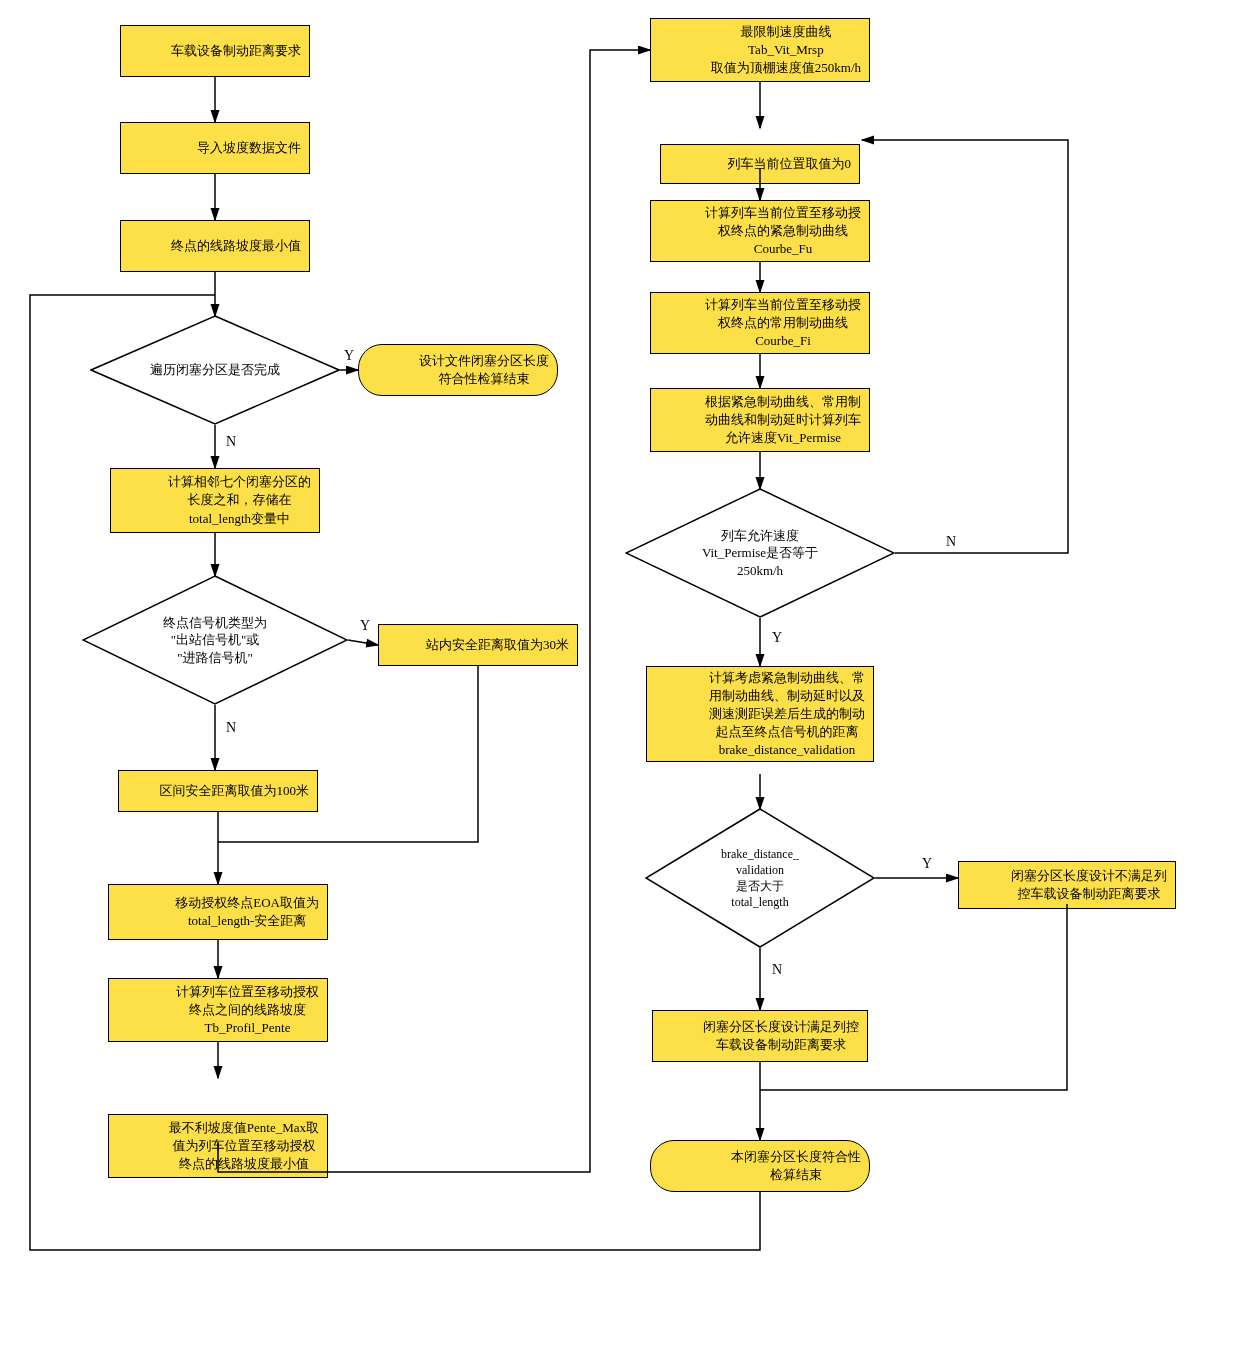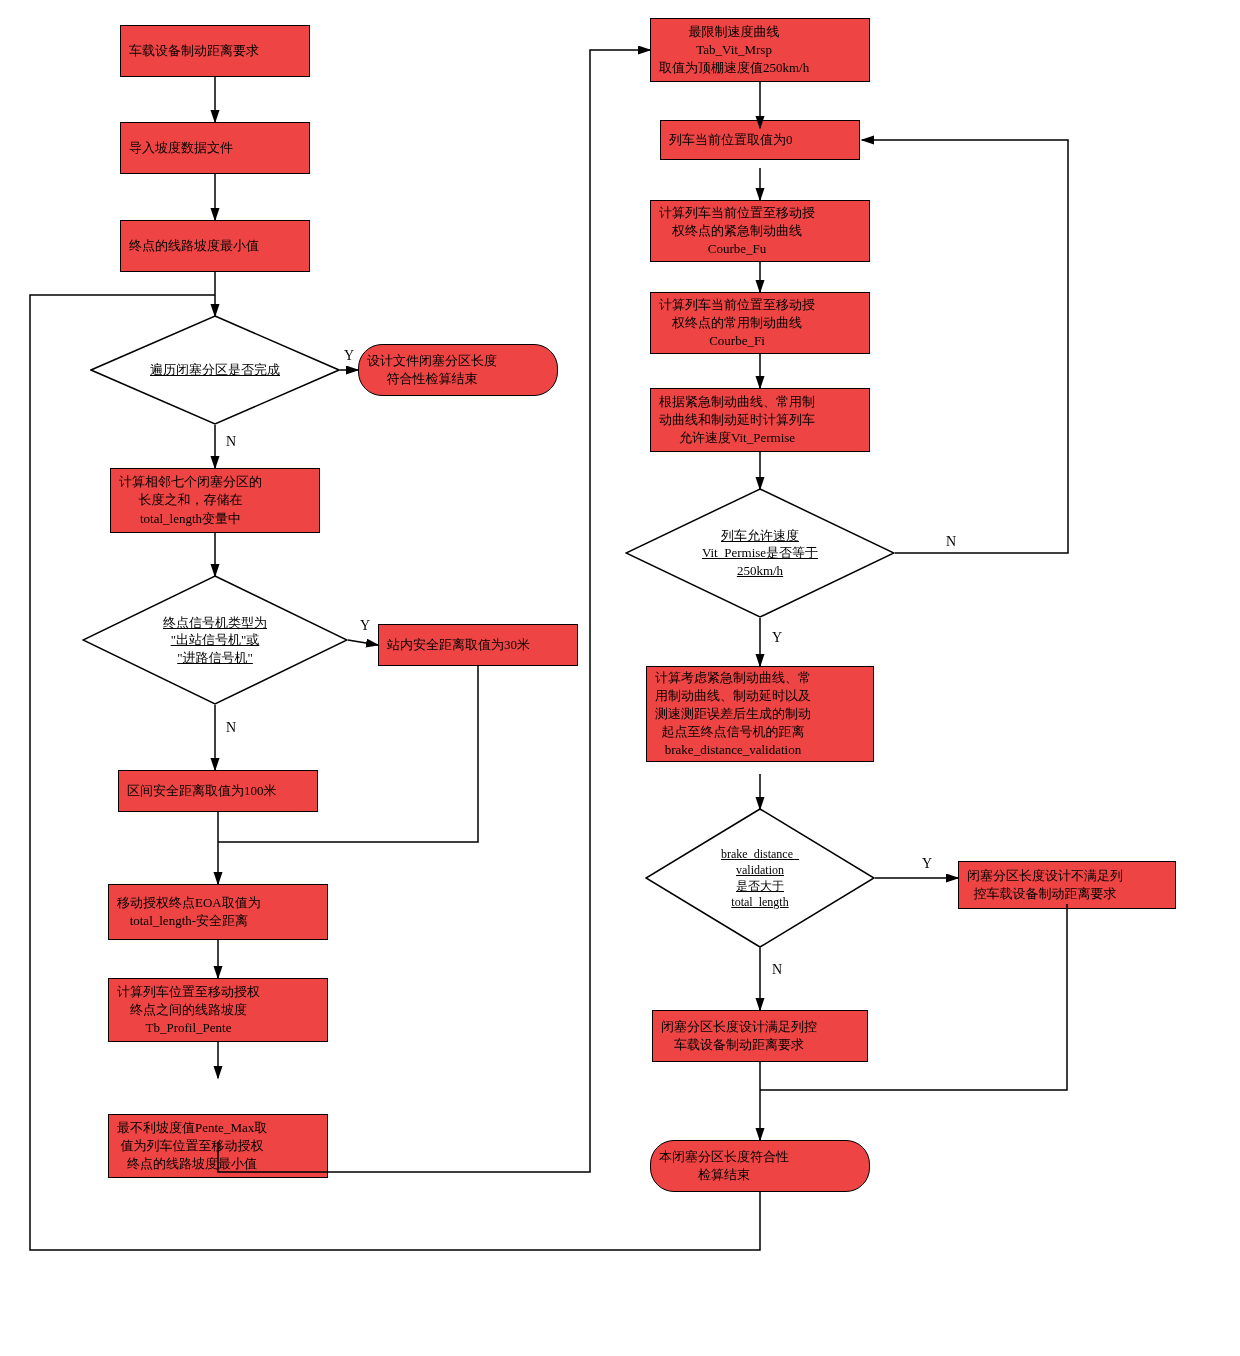--- a/index.html
+++ b/index.html
@@ -7,43 +7,42 @@
     font-family: "SimSun", "宋体", serif;
     font-size: 13px;
     background: #fff;
     width: 1240px;
     height: 1356px;
     position: relative;
   }
   .node {
     position: absolute;
     border: 1.5px solid #000;
-    background: #ef4444;
+    background: #fde047;
     display: flex;
     align-items: center;
-    justify-content: flex-start;
+    justify-content: flex-end;
     text-align: center;
     padding: 18px 8px;
     line-height: 1.4;
   }
   .terminal { border-radius: 24px; }
   .diamond {
     position: absolute;
     display: flex;
     align-items: center;
     justify-content: center;
   }
   .diamond svg { position: absolute; top:0; left:0; }
   .diamond .dlabel {
     position: relative;
     text-align: center;
     line-height: 1.35;
     padding: 0 4px;
     z-index: 1;
-    text-decoration: underline;
   }
   .edge-label {
     position: absolute;
     font-size: 14px;
     background: #fff;
     padding: 0 2px;
   }
   svg.arrows {
     position: absolute;
     top:0; left:0;
@@ -98,21 +97,21 @@
 <div class="node" style="left:108px; top:978px; width:220px; height:64px;">
     <span>计算列车位置至移动授权<br>终点之间的线路坡度<br>Tb_Profil_Pente</span>
   </div>
 <div class="node" style="left:108px; top:1078px; width:220px; height:64px;margin-top:36px;">
     <span>最不利坡度值Pente_Max取<br>值为列车位置至移动授权<br>终点的线路坡度最小值</span>
   </div>
 
 <div class="node" style="left:650px; top:18px; width:220px; height:64px;">
     <span>最限制速度曲线<br>Tab_Vit_Mrsp<br>取值为顶棚速度值250km/h</span>
   </div>
-<div class="node" style="left:660px; top:120px; width:200px; height:40px;">
+<div class="node" style="left:660px; top:144px; width:200px; height:40px;">
     <span>列车当前位置取值为0</span>
   </div>
 <div class="node" style="left:650px; top:200px; width:220px; height:62px;">
     <span>计算列车当前位置至移动授<br>权终点的紧急制动曲线<br>Courbe_Fu</span>
   </div>
 <div class="node" style="left:650px; top:292px; width:220px; height:62px;">
     <span>计算列车当前位置至移动授<br>权终点的常用制动曲线<br>Courbe_Fi</span>
   </div>
 <div class="node" style="left:650px; top:388px; width:220px; height:64px;">
     <span>根据紧急制动曲线、常用制<br>动曲线和制动延时计算列车<br>允许速度Vit_Permise</span>

